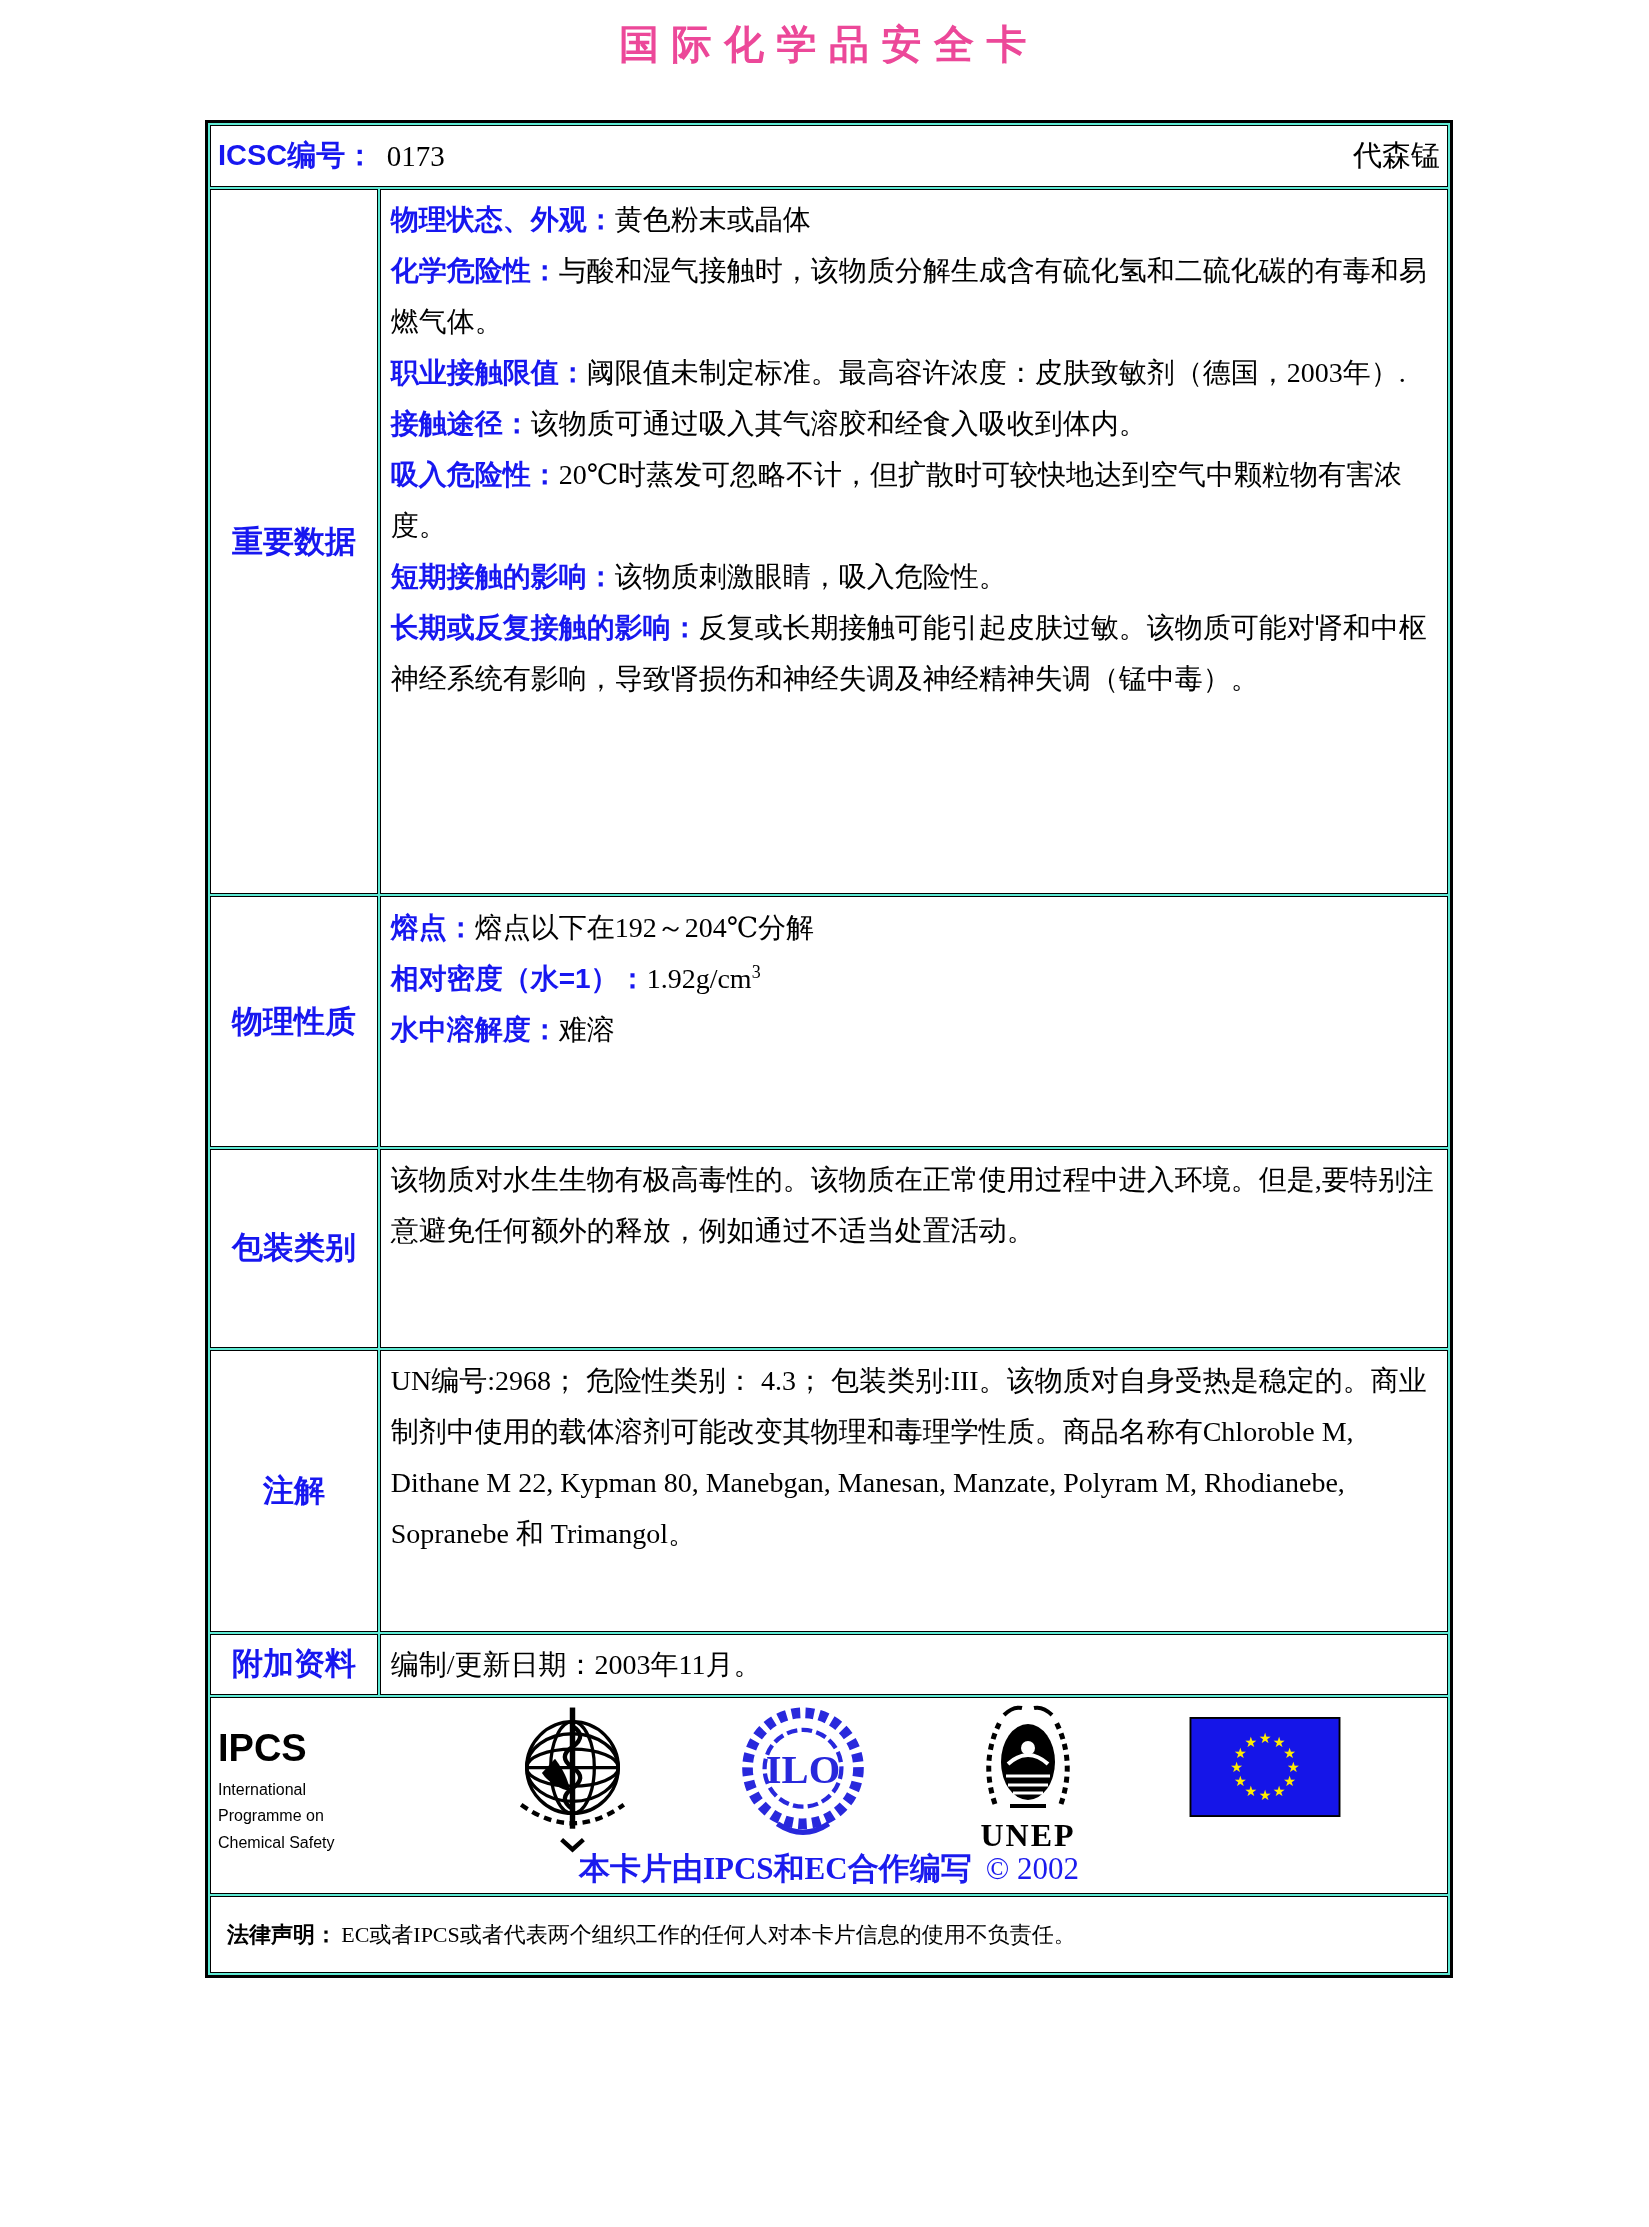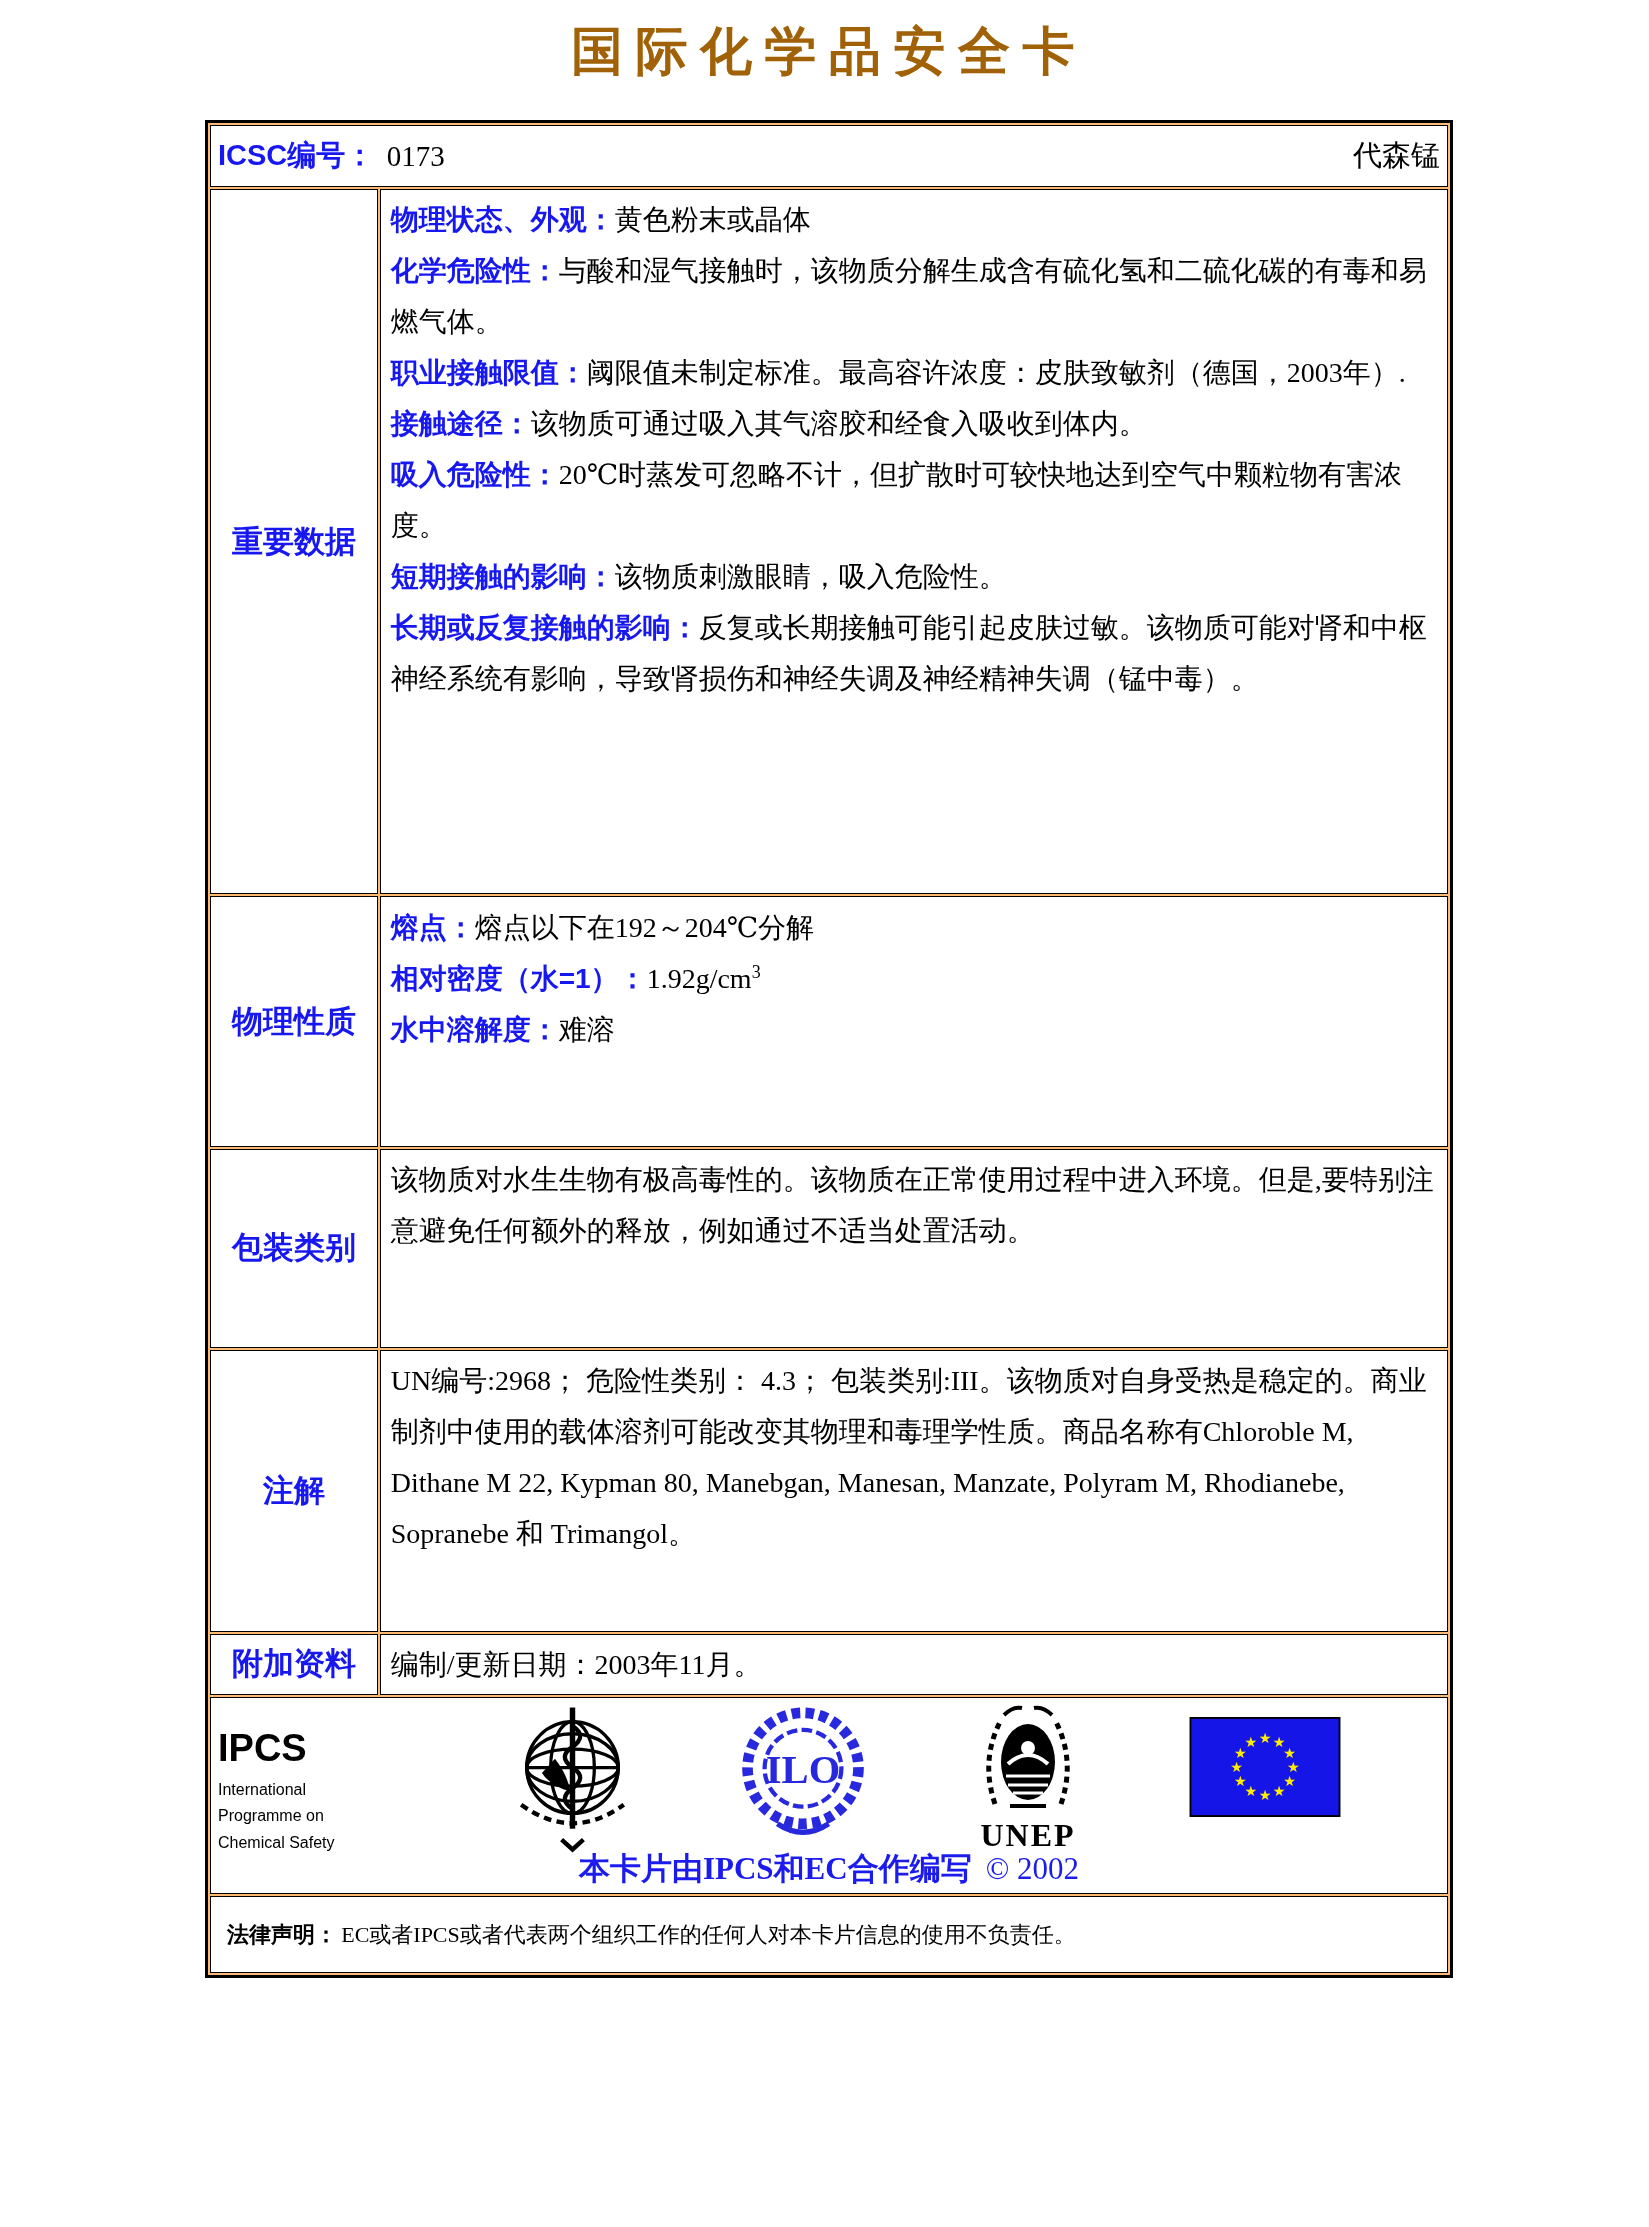--- a/index.html
+++ b/index.html
@@ -2,28 +2,28 @@
 <html style="font-size:11px"><head>
 <meta charset="utf-8">
 <style>
   html,body{margin:0;padding:0;}
   body{
     width:1649px;height:2227px;background:#ffffff;position:relative;
     font-family:"Liberation Serif","DejaVu Serif",serif;color:#000;
   }
   .title{
     position:absolute;top:21px;left:205px;width:1248px;margin:0;
-    text-align:center;color:#a16207;font-weight:700;font-size:52px;
+    text-align:center;color:#ec4899;font-weight:700;font-size:40px;
     letter-spacing:12.5px;line-height:1.15;
     font-family:"DejaVu Serif","Liberation Serif",serif;
   }
   table.card{
     position:absolute;top:120px;left:205px;width:1248px;
     border:3.5px solid #000;border-collapse:separate;border-spacing:2.1px;
-    background:#fdba74;table-layout:fixed;
+    background:#5eead4;table-layout:fixed;
   }
   td{border:1.4px solid #000;vertical-align:top;background:#fff;}
   td.hdr{height:60px;vertical-align:middle;padding:0 7px;}
   .hdr-inner{display:flex;align-items:center;font-size:29px;}
   .blue-key{
     color:#1717f0;font-weight:700;
     font-family:"Liberation Sans","DejaVu Sans",sans-serif;
   }
   .hdr-num{margin-left:12.5px;font-size:29px;}
   .hdr-chem{margin-left:auto;font-size:29px;}

